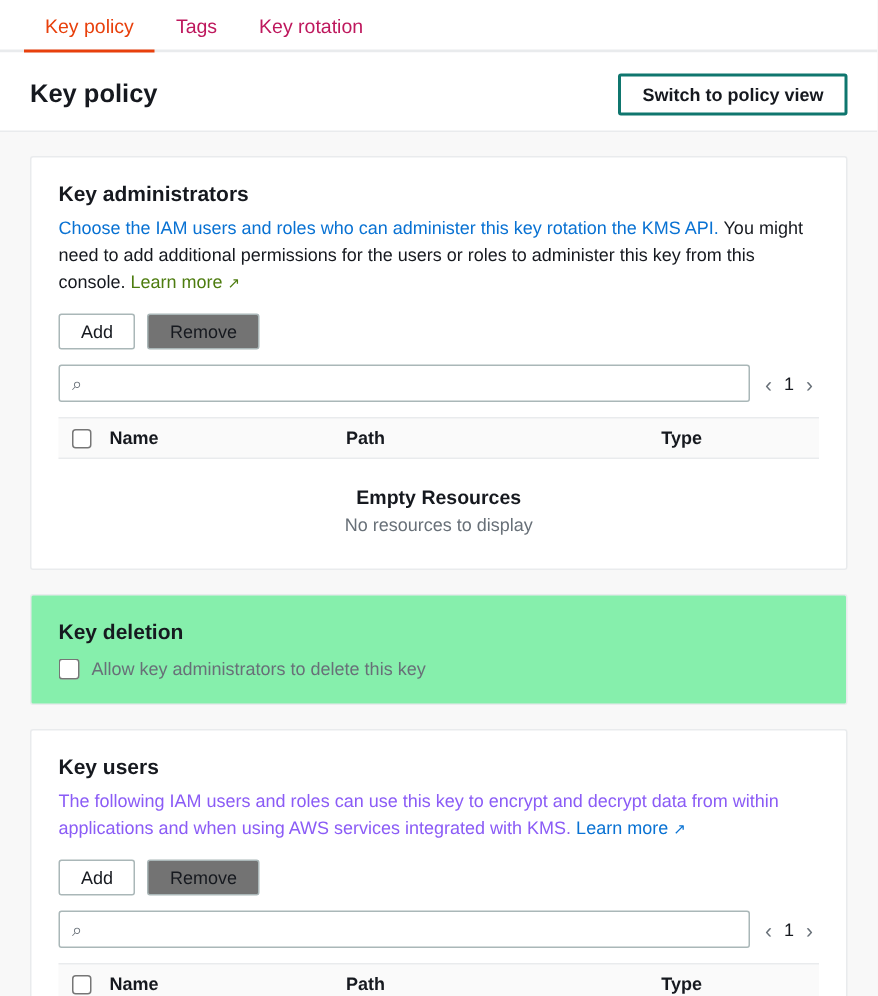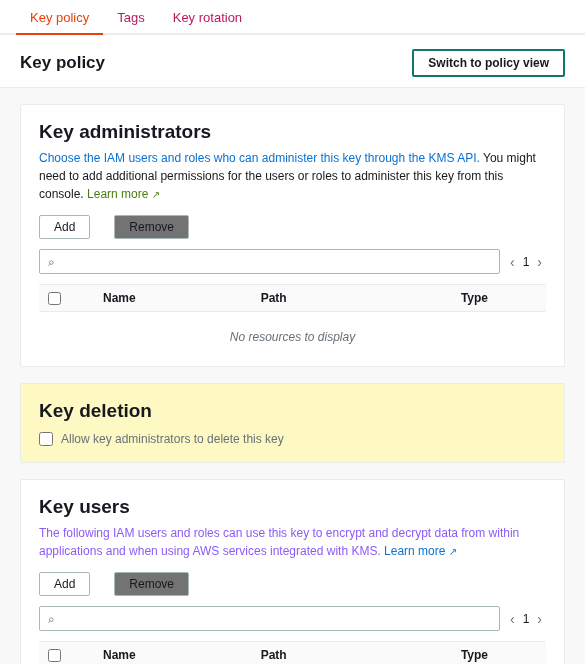--- a/index.html
+++ b/index.html
@@ -44,38 +44,38 @@
       background: #f8f8f8;
     }
     .section {
       background: #fff;
       border: 1px solid #e9ebed;
       border-radius: 2px;
       margin-bottom: 16px;
       padding: 16px 18px;
     }
     .section-title {
-      font-size: 19px;
+      font-size: 14px;
       font-weight: 700;
       color: #16191f;
       margin-bottom: 6px;
     }
     .section-desc {
       font-size: 12px;
       color: #0972d3;
       margin-bottom: 12px;
       line-height: 1.5;
     }
     .section-desc a {
       color: #0972d3;
       text-decoration: none;
     }
     .btn-row {
       display: flex;
-      gap: 24px;
+      gap: 8px;
       margin-bottom: 10px;
     }
     .btn {
       padding: 4px 14px;
       font-size: 12px;
       border-radius: 2px;
       cursor: pointer;
       border: 1px solid #aab7b8;
       background: #737373;
       color: #16191f;
@@ -129,21 +129,20 @@
     .table-header {
       display: flex;
       align-items: center;
       border-top: 1px solid #e9ebed;
       border-bottom: 1px solid #e9ebed;
       padding: 6px 0;
       font-size: 12px;
       font-weight: 700;
       color: #16191f;
       background: #fafafa;
-      gap: 30px;
     }
     .table-header .col-check {
       width: 30px;
       display: flex;
       align-items: center;
       justify-content: center;
     }
     .table-header .col-name {
       flex: 1.5;
       padding-left: 4px;
@@ -160,25 +159,24 @@
     }
     .table-empty-title {
       font-size: 13px;
       font-weight: 700;
       color: #16191f;
       margin-bottom: 4px;
     }
     .table-empty-sub {
       font-size: 12px;
       color: #687078;
-      font-style: italic;
     }
     
     .deletion-section {
-      background: #fef9c3;
+      background: #86efac;
       border: 1px solid #e9ebed;
       border-radius: 2px;
       margin-bottom: 16px;
       padding: 16px 18px;
     }
     .checkbox-row {
       display: flex;
       align-items: flex-end;
       gap: 8px;
       color: #687078;
@@ -228,21 +226,21 @@
   <div class="page-header">
     <span class="page-title">Key policy</span>
     <button class="switch-btn">Switch to policy view</button>
   </div>
 
   <div class="content">
 
     <div class="section">
       <div class="section-title">Key administrators</div>
       <div class="section-desc">
-        <span style="color:#0972d3;">Choose the IAM users and roles who can administer this key through the KMS API.</span>
+        <span style="color:#0972d3;">Choose the IAM users and roles who can administer this key rotation the KMS API.</span>
         <span style="color:#16191f;"> You might need to add additional permissions for the users or roles to administer this key from this console. </span>
         <a href="#" style="color:#4d7c0f;">Learn more <span style="font-size:10px;">↗</span></a>
       </div>
       <div class="btn-row">
         <button class="btn primary">Add</button>
         <button class="btn">Remove</button>
       </div>
       <div class="search-row">
         <div class="search-input-wrap">
           <span class="search-icon">⌕</span>
@@ -256,20 +254,21 @@
       </div>
       <div class="table-header">
         <div class="col-check">
           <input type="checkbox" style="">
         </div>
         <div class="col-name">Name</div>
         <div class="col-path">Path</div>
         <div class="col-type">Type</div>
       </div>
       <div class="table-empty">
+        <div class="table-empty-title">Empty Resources</div>
         <div class="table-empty-sub">No resources to display</div>
       </div>
     </div>
 
     <div class="deletion-section">
       <div class="section-title">Key deletion</div>
       <div style="margin-top: 10px;">
         <div class="checkbox-row">
           <input type="checkbox" style="">
           <span>Allow key administrators to delete this key</span>

